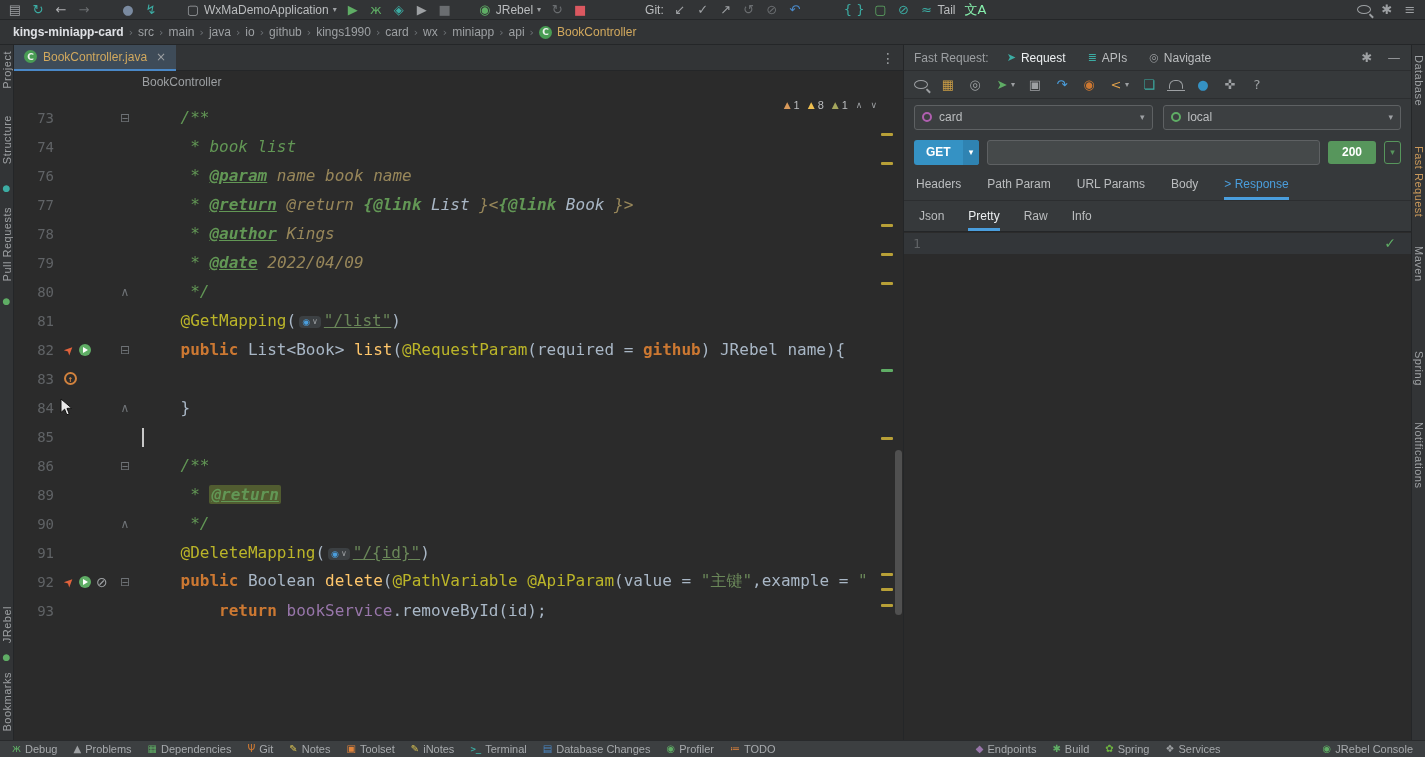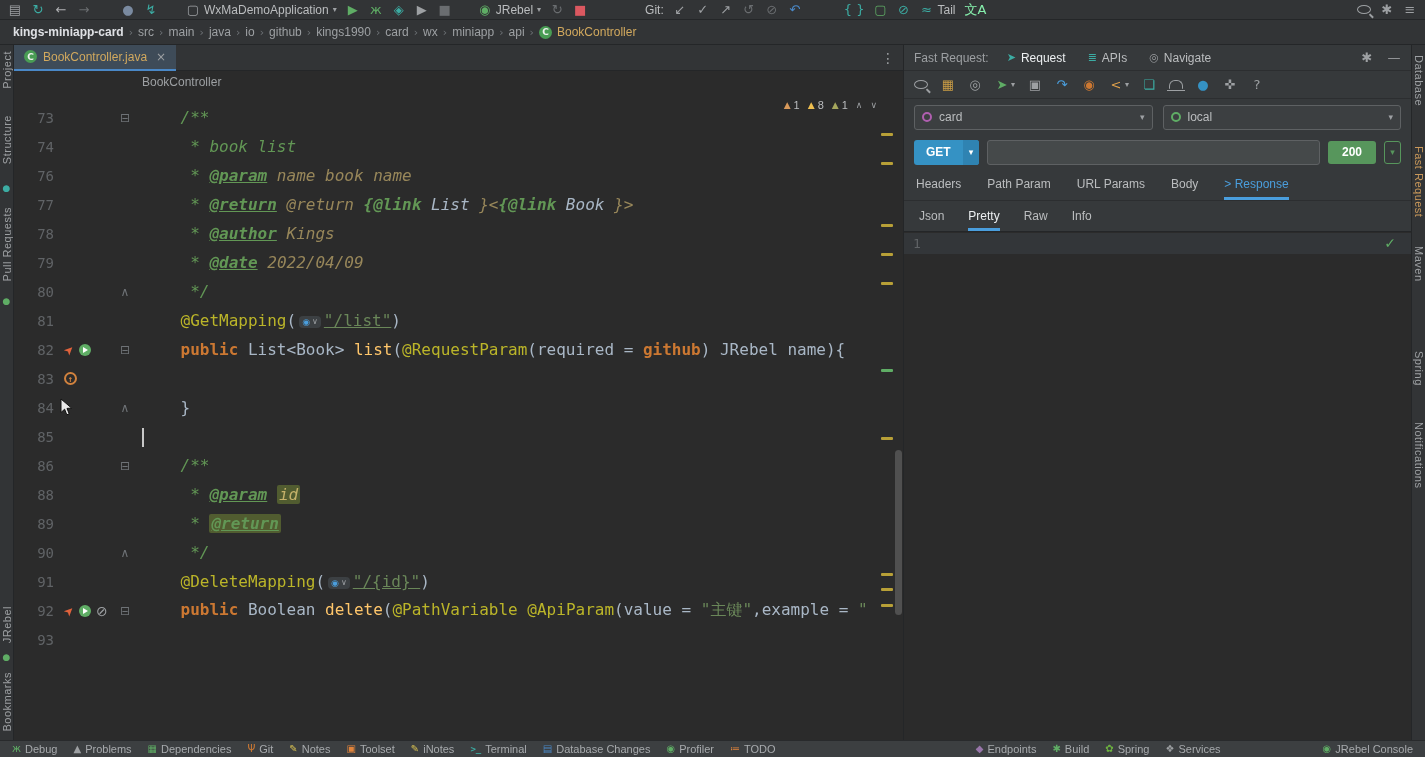--- a/index.html
+++ b/index.html
@@ -335,26 +335,20 @@
             <span class="gfold glyph"></span>
             <span class="ccode"><span class="caret-bar"></span></span>
           </div>
           <div class="cline">
             <span class="lnum">86</span>
             <span class="gicons"></span>
             <span class="gfold glyph">⊟</span>
             <span class="ccode"><span class="cm">    /**</span></span>
           </div>
           <div class="cline">
-            <span class="lnum">88</span>
-            <span class="gicons"></span>
-            <span class="gfold glyph"></span>
-            <span class="ccode"><span class="cm">     * </span><span class="tag">@param</span><span class="cm"> </span><span class="docvhl">id</span></span>
-          </div>
-          <div class="cline">
             <span class="lnum">89</span>
             <span class="gicons"></span>
             <span class="gfold glyph"></span>
             <span class="ccode"><span class="cm">     * </span><span class="taghl">@return</span></span>
           </div>
           <div class="cline">
             <span class="lnum">90</span>
             <span class="gicons"></span>
             <span class="gfold glyph">∧</span>
             <span class="ccode"><span class="cm">     */</span></span>
@@ -372,20 +366,21 @@
               <span class="chip-run"></span>
               <span class="g-prohibit glyph">⊘</span>
             </span>
             <span class="gfold glyph">⊟</span>
             <span class="ccode"><span class="pl">    </span><span class="kw">public</span><span class="pl"> Boolean </span><span class="fn">delete</span><span class="pl">(</span><span class="ann">@PathVariable</span><span class="pl"> </span><span class="ann">@ApiParam</span><span class="pl">(value = </span><span class="str">"主键"</span><span class="pl">,example = </span><span class="str">"</span></span>
           </div>
           <div class="cline">
             <span class="lnum">93</span>
             <span class="gicons"></span>
             <span class="gfold glyph"></span>
+            <span class="ccode"><span class="pl">        </span><span class="kw">return</span><span class="pl"> </span><span class="fld">bookService</span><span class="pl">.removeById(id);</span></span>
           </div>
           <div class="insp">
             <span class="b">
               <span class="tri glyph" style="color: rgb(217, 154, 91);">▲</span>
               <span>1</span>
             </span>
             <span class="b">
               <span class="tri glyph" style="color: rgb(239, 191, 79);">▲</span>
               <span>8</span>
             </span>

